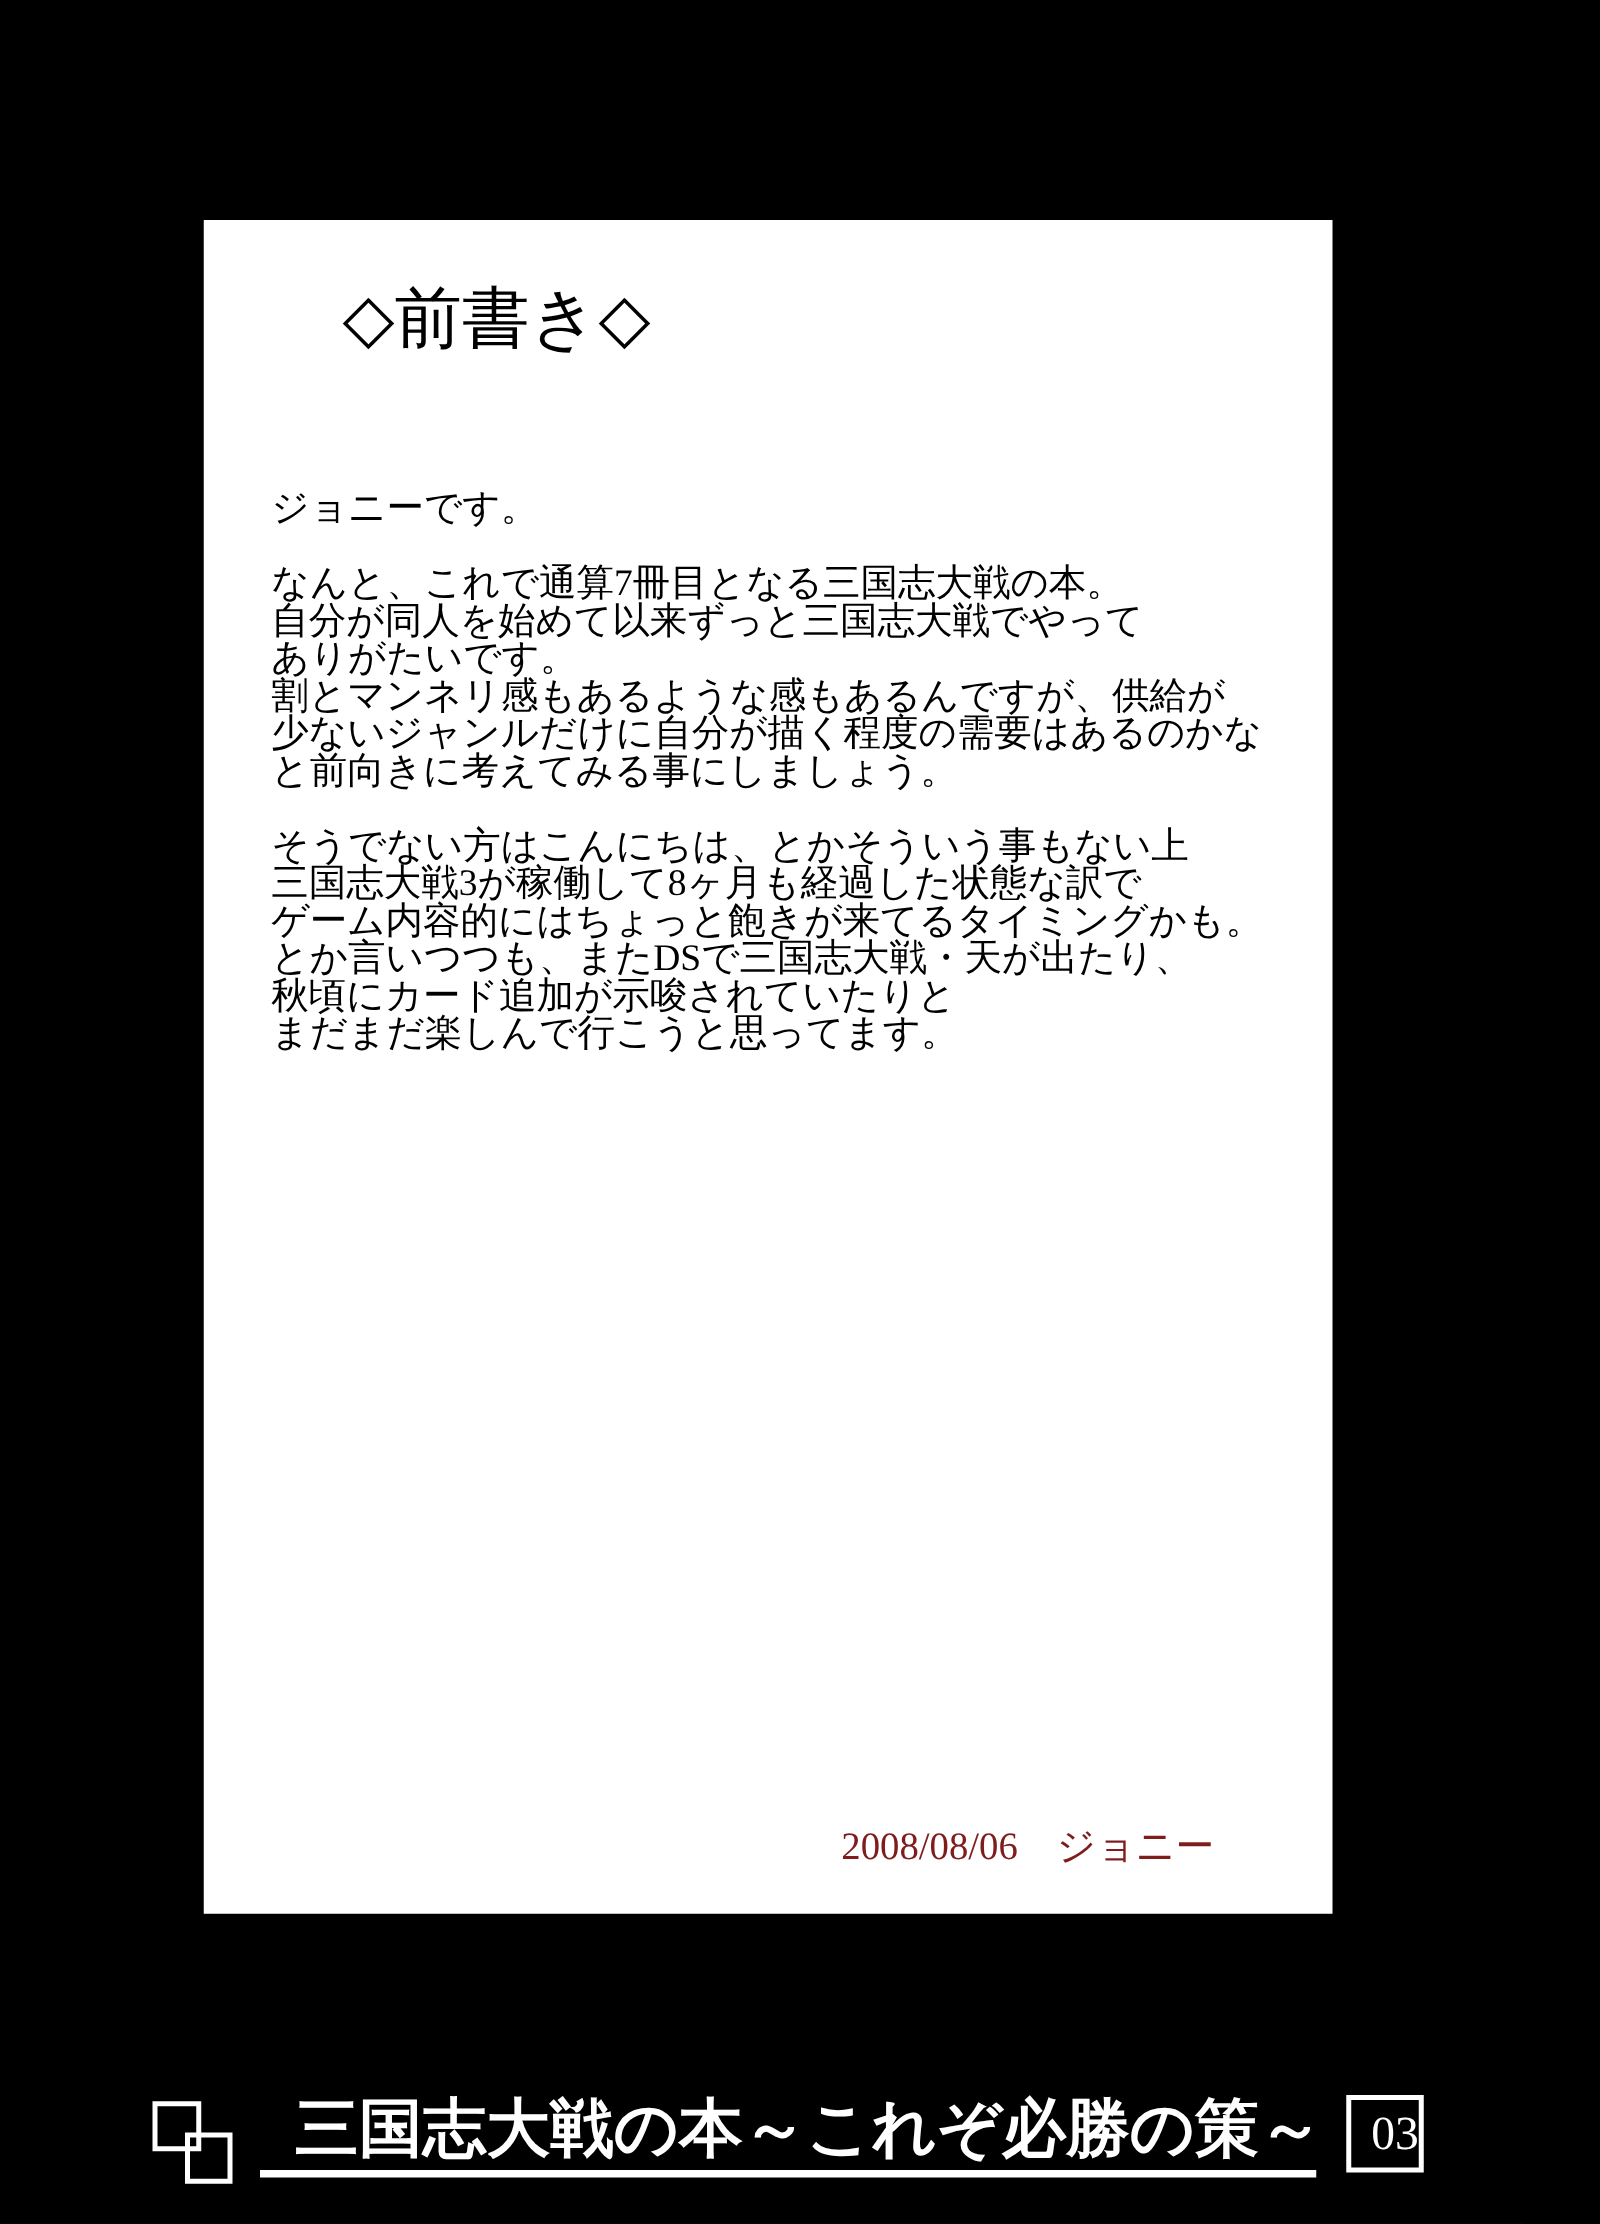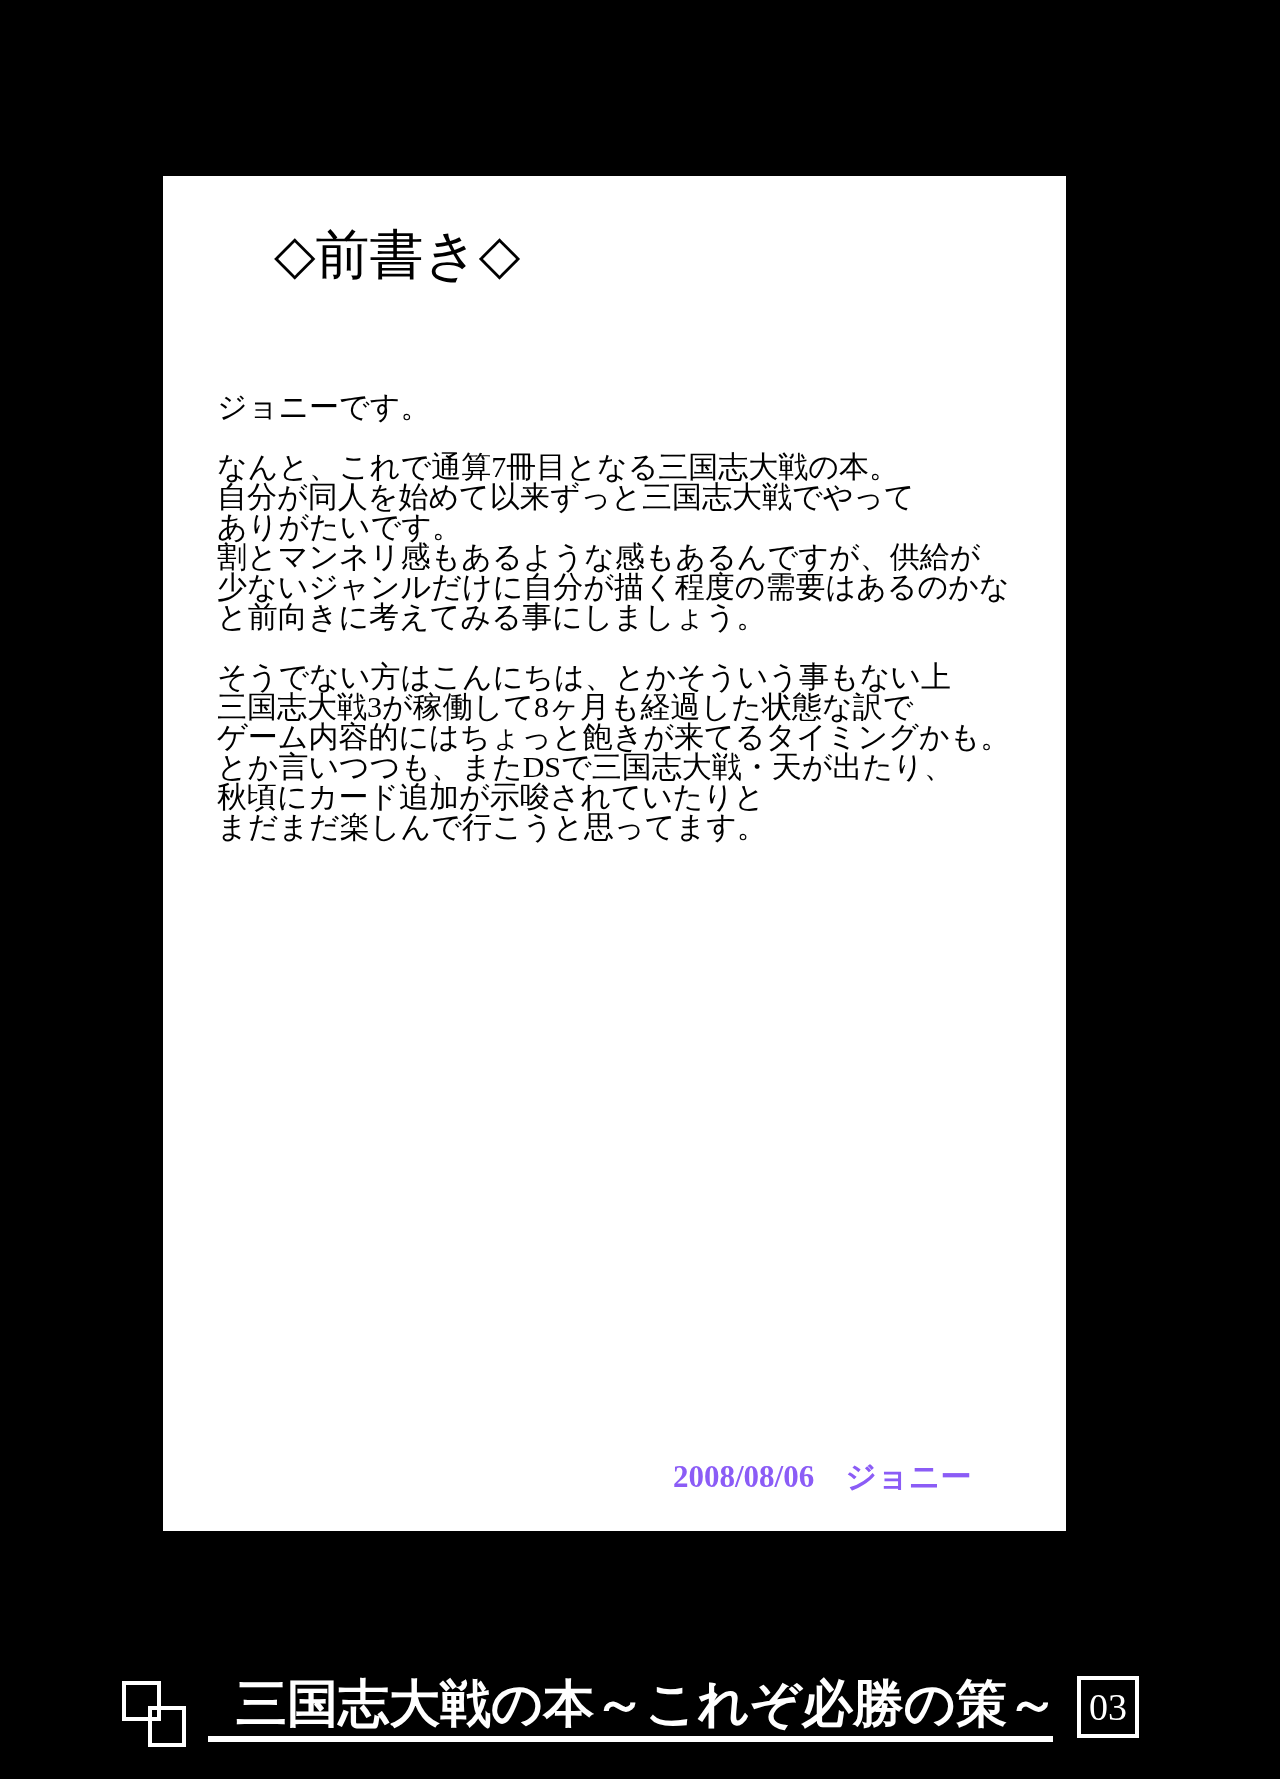--- a/index.html
+++ b/index.html
@@ -50,22 +50,21 @@
   .body-text .line {
     white-space: nowrap;
   }
   .signature {
     position: absolute;
     left: 510px;
     top: 1284px;
     font-size: 31px;
     line-height: 1.1;
     white-space: nowrap;
-    color: #8b5cf6;
-    font-weight: bold;
+    color: #7f1d1d;
   }
   .footer-mark {
     position: absolute;
     left: 122px;
     top: 1681px;
     width: 70px;
     height: 70px;
   }
   .sq-back {
     position: absolute;
@@ -107,21 +106,21 @@
   }
   .page-number-box {
     position: absolute;
     left: 1077px;
     top: 1676px;
     width: 54px;
     height: 54px;
     border: 4px solid #ffffff;
     display: flex;
     align-items: center;
-    justify-content: center;
+    justify-content: flex-end;
   }
   .page-number {
     font-size: 38px;
     line-height: 1;
     color: #ffffff;
     font-family: "Liberation Serif", "DejaVu Serif", serif;
   }
 </style>
 </head>
 <body>

